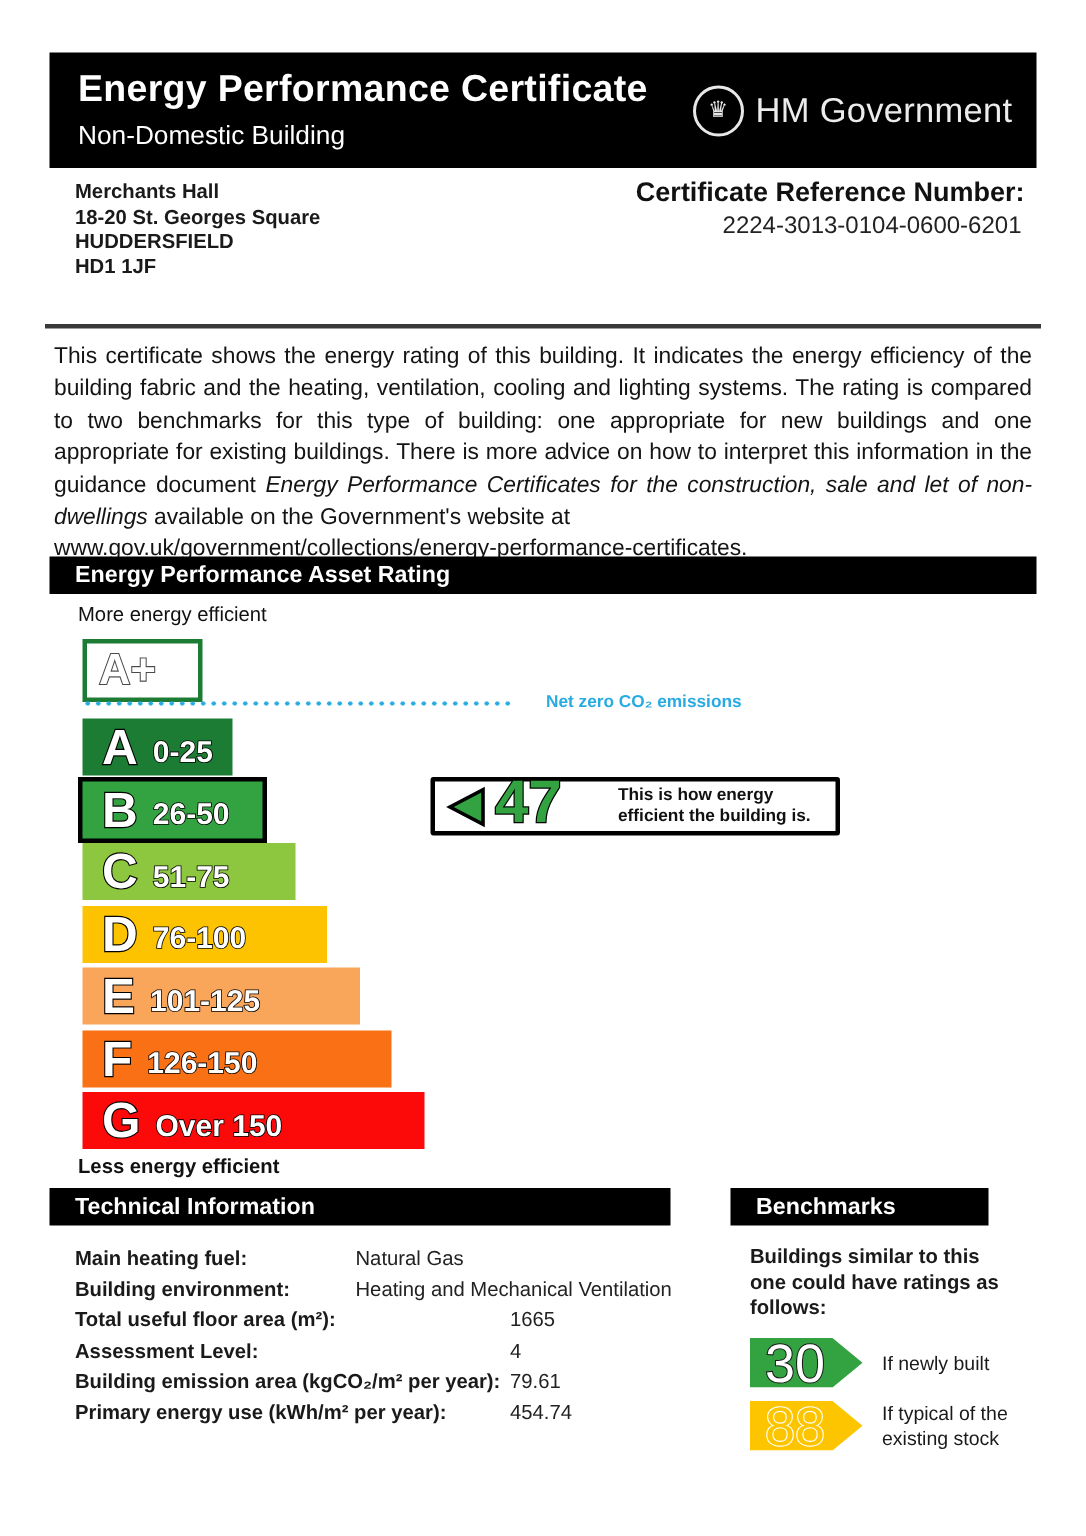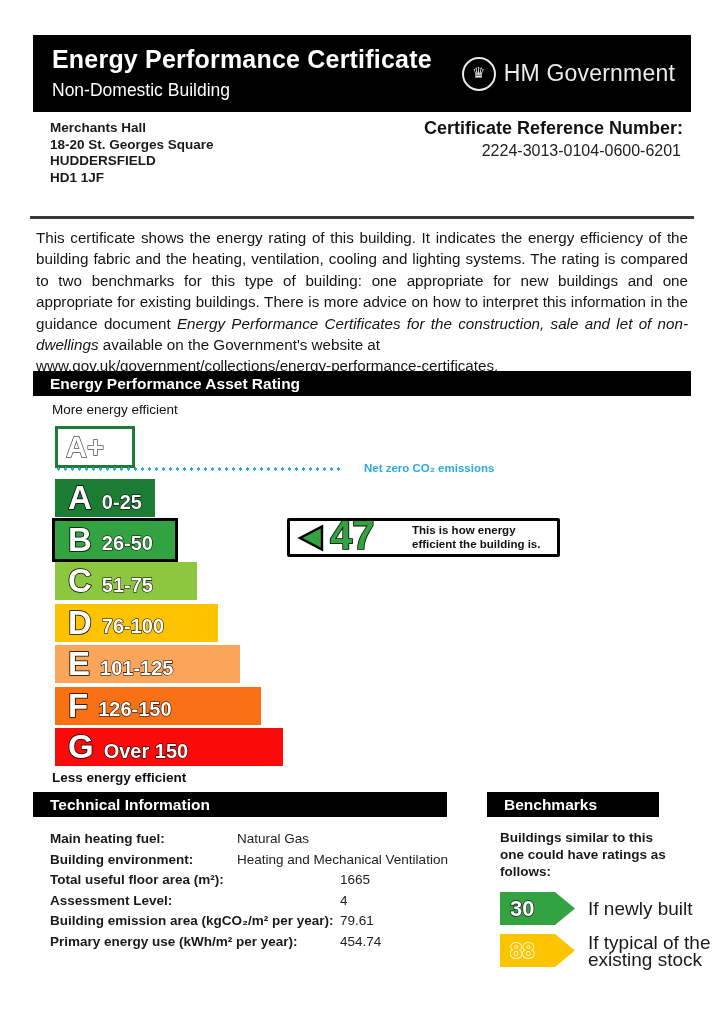--- a/index.html
+++ b/index.html
@@ -56,24 +56,24 @@
   .tech-row{position:relative;height:20.6px;font-size:13.5px;}
   .tech-label{font-weight:bold;color:#1a1a1a;white-space:nowrap;margin-top:24px;}
   .tech-value{position:absolute;top:0;color:#222;white-space:nowrap;}
   .tech-row.col1 .tech-value{left:187px;}
   .tech-row.col2 .tech-value{left:290px;}
   
   .bench{position:absolute;left:500px;top:829px;width:200px;}
   .bench-intro{font-size:13.5px;font-weight:bold;line-height:17px;color:#1a1a1a;margin-bottom:12px;}
   .bench-item{position:relative;height:33px;margin-bottom:9px;}
   .bench-arrow{position:absolute;left:0;top:0;}
-  .bench-num{position:absolute;left:10px;top:1px;font-size:22px;font-weight:bold;line-height:31px;paint-order:stroke;}
+  .bench-num{position:absolute;left:10px;top:1px;font-size:36px;font-weight:normal;line-height:31px;paint-order:stroke;}
   .bench-num-0{color:#fff;-webkit-text-stroke:1.4px #1a1a1a;}
   .bench-num-1{color:#fdc500;-webkit-text-stroke:1.5px #fff;}
-  .bench-label{position:absolute;left:88px;top:50%;transform:translateY(-50%);font-size:19px;line-height:17.5px;color:#1a1a1a;white-space:nowrap;}
+  .bench-label{position:absolute;left:88px;top:50%;transform:translateY(-50%);font-size:13px;line-height:17.5px;color:#1a1a1a;white-space:nowrap;}
 </style>
 </head>
 <body>
 
 <div class="page">
 
   <div class="header-bar">
     <div class="header-title">Energy Performance Certificate</div>
     <div class="header-subtitle">Non-Domestic Building</div>
     <div class="gov-logo">

